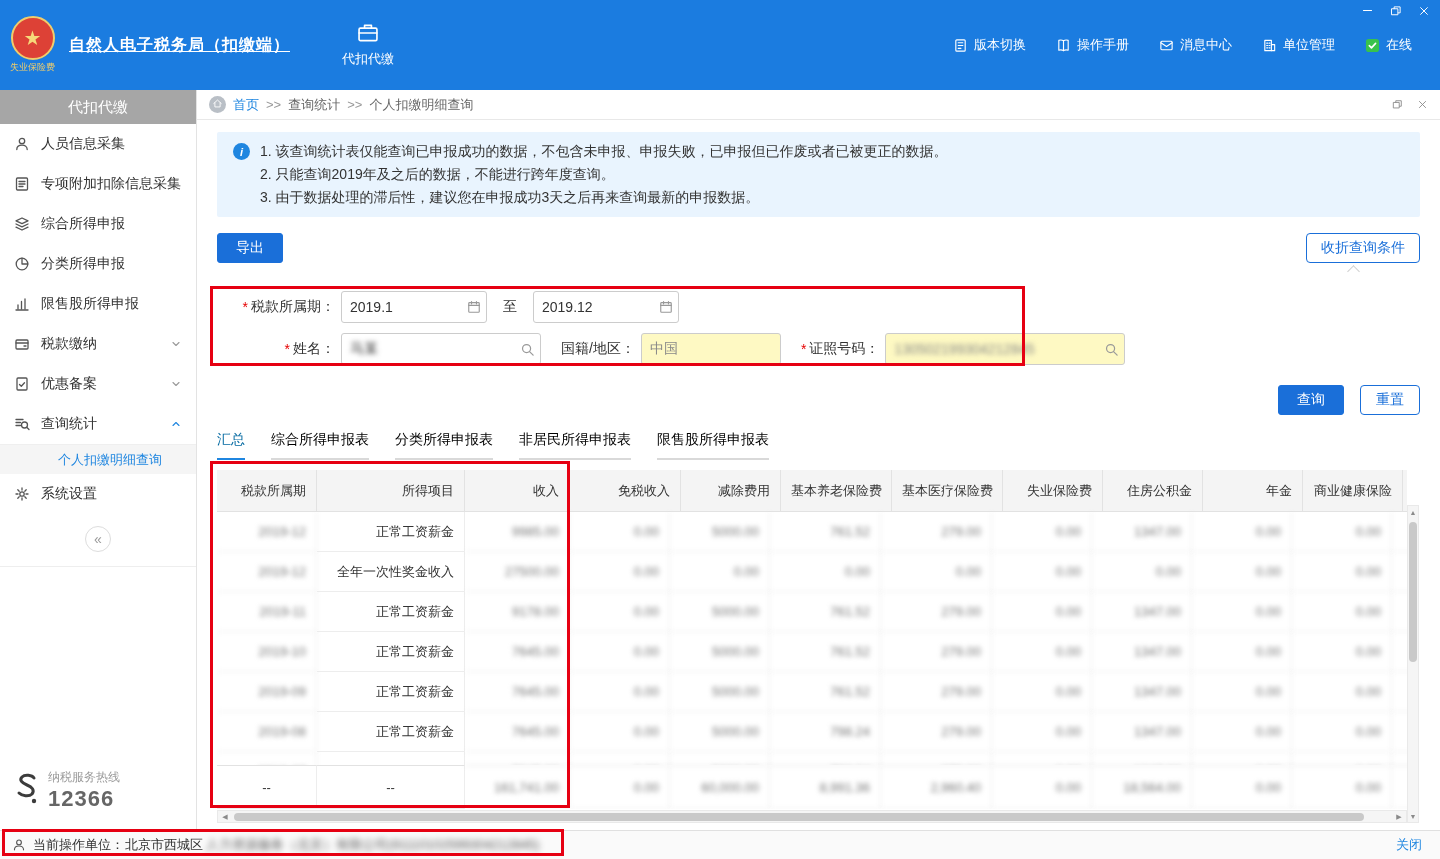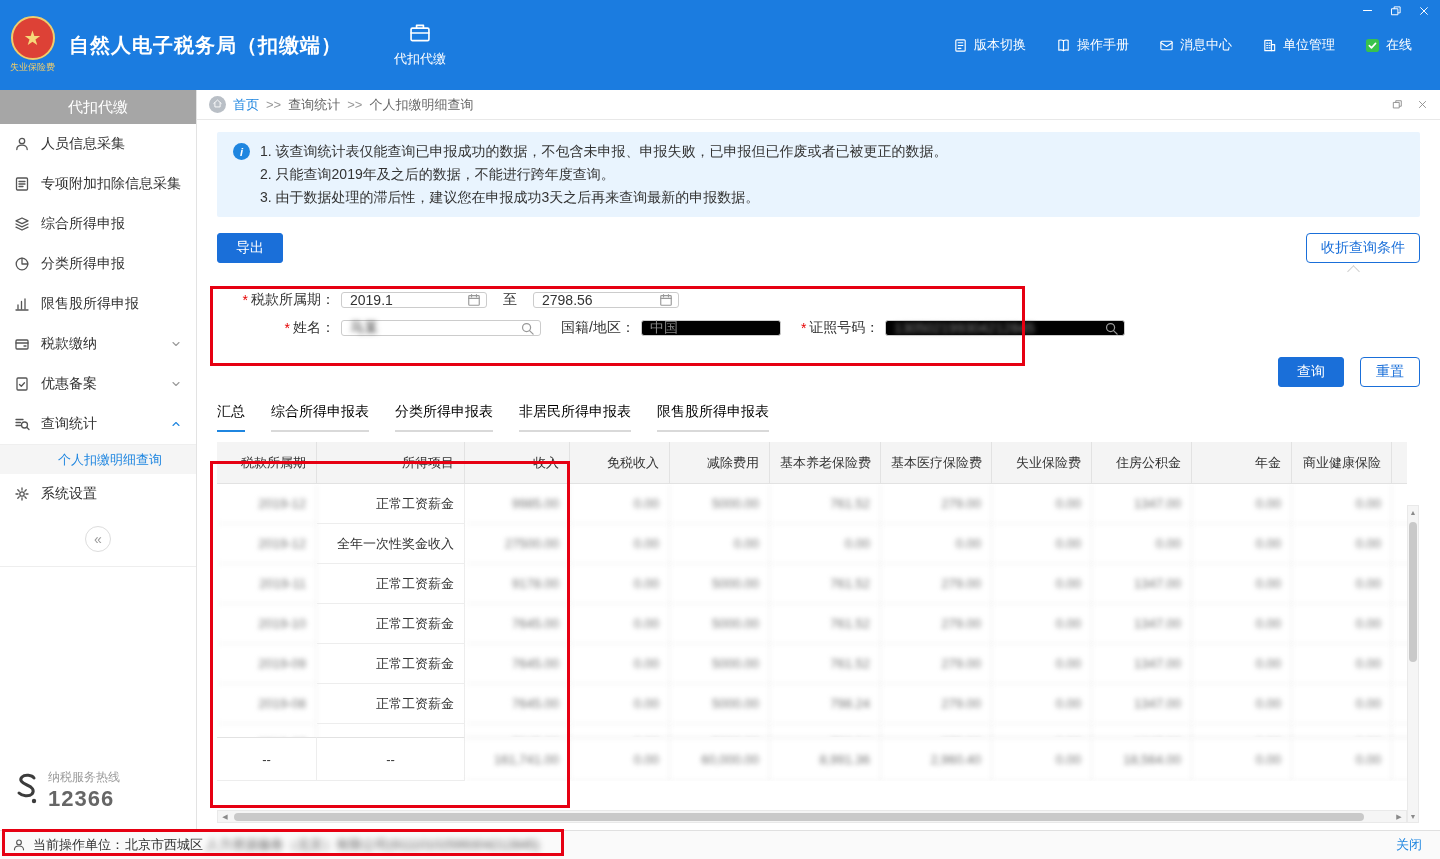--- a/index.html
+++ b/index.html
@@ -4,21 +4,21 @@
 <style>
   *{margin:0;padding:0;box-sizing:border-box;font-family:"Liberation Sans","DejaVu Sans",sans-serif;}
   html,body{width:1440px;height:859px;overflow:hidden;background:#fff;color:#333;font-size:14px;}
   body{position:relative;}
 
   
   .titlebar{height:90px;background:#1b7ce0;display:flex;align-items:center;color:#fff;position:relative;}
   .emblem{margin:0 10px 0 10px;display:flex;flex-direction:column;align-items:center;}
   .emblem-circle{width:44px;height:44px;border-radius:50%;background:#dd4136;border:2px solid #f0cd6b;color:#f6d879;display:flex;align-items:center;justify-content:center;font-size:20px;line-height:1;}
   .emblem-cap{font-size:9px;color:#f0cd6b;margin-top:1px;white-space:nowrap;}
-  .app-title{font-size:20px;font-weight:bold;letter-spacing:1px;margin-left:4px;}
+  .app-title{font-size:16px;font-weight:bold;letter-spacing:1px;margin-left:4px;text-decoration:underline;}
   .main-tab{margin-left:52px;display:flex;flex-direction:column;align-items:center;gap:3px;font-size:13px;cursor:pointer;}
   .tb-nav{margin-left:auto;display:flex;align-items:center;gap:30px;margin-right:28px;font-size:13px;}
   .tnav{display:flex;align-items:center;gap:6px;cursor:pointer;}
   .tnav-ic{display:flex;align-items:center;}
   .win-controls{position:absolute;top:4px;right:10px;display:flex;gap:16px;align-items:center;}
   .win-controls .js-ic{display:flex;cursor:pointer;}
 
   
   .layout{display:flex;height:740px;}
   .sidebar{width:197px;flex:none;border-right:1px solid #e3e3e3;background:#fff;position:relative;}
@@ -58,35 +58,35 @@
   .btn-primary{background:#1a6fd9;color:#fff;border:1px solid #1a6fd9;padding:0 18px;}
   .btn-outline{background:#fff;color:#1a6fd9;border:1px solid #1a6fd9;padding:0 14px;border-radius:4px;}
   .filter-caret{position:absolute;right:62px;top:34px;width:9px;height:9px;background:#fff;border-left:1px solid #cfcfcf;border-top:1px solid #cfcfcf;transform:rotate(45deg);}
 
   .filters{margin-top:28px;display:flex;flex-direction:column;gap:10px;}
   .frow{display:flex;align-items:center;}
   .flabel{display:inline-flex;justify-content:flex-end;align-items:center;font-size:14px;color:#333;margin-right:6px;white-space:nowrap;}
   .w118{width:118px;}
   .ml20{margin-left:20px;}
   .star{color:#e60000;font-style:normal;margin-right:3px;}
-  .inputbox{height:16px;border:1px solid #ccc;border-radius:3px;background:#fff;display:inline-flex;align-items:center;padding:0 24px 0 8px;position:relative;font-size:14px;color:#333;flex:none;}
+  .inputbox{height:32px;border:1px solid #ccc;border-radius:3px;background:#fff;display:inline-flex;align-items:center;padding:0 24px 0 8px;position:relative;font-size:14px;color:#333;flex:none;}
   .inputbox .val{white-space:nowrap;overflow:hidden;}
   .inputbox .inp-ic{position:absolute;right:5px;color:#999;display:flex;cursor:pointer;}
-  .inputbox.gray{background:#000000;color:#888;}
+  .inputbox.gray{background:#fef9c3;color:#888;}
   .w146{width:146px;}.w200{width:200px;}.w140{width:140px;}.w240{width:240px;}
   .to-label{margin:0 16px;}
   .blur{filter:blur(2.6px);}
   .blur3{filter:blur(3px);}
 
   .actions{display:flex;justify-content:flex-end;gap:16px;margin-top:20px;}
   .actions .btn{min-width:60px;}
 
   .tabs{display:flex;gap:26px;margin-top:16px;font-size:14px;}
   .tab{padding-bottom:9px;border-bottom:2px solid #d9d9d9;cursor:pointer;color:#000000;}
-  .tab.active{color:#000000;border-color:#1f86e0;}
+  .tab.active{color:#0369a1;border-color:#1f86e0;}
 
   .table-wrap{margin-top:10px;width:1190px;overflow:hidden;}
   .trow{display:flex;width:max-content;}
   .tc{height:40px;line-height:40px;padding:0 10px;border-bottom:1px solid #ededed;border-right:1px solid #ededed;flex:none;font-size:13px;white-space:nowrap;overflow:hidden;color:#333;}
   .tc.blurred{filter:blur(2.8px);color:#777;}
   .th{height:42px;line-height:42px;background:#f4f4f4;border-bottom:1px solid #e2e2e2;border-right:1px solid #e2e2e2;color:#333;}
   .c-right{text-align:right;}
   .c-center{text-align:center;}
   .c-left{text-align:right;}
   .trow.clip{height:13px;overflow:hidden;}
@@ -370,21 +370,21 @@
               <span class="val">2019.1</span>
               <span class="inp-ic js-ic">
                   <svg viewBox="0 0 16 16" width="14" height="14" fill="none" stroke="currentColor" stroke-width="1.3" stroke-linecap="round" stroke-linejoin="round">
                     <rect x="2" y="3" width="12" height="11" rx="1"></rect>
                     <path d="M2 6.2h12M5.2 1.8v2.6M10.8 1.8v2.6"></path>
                   </svg>
                 </span>
             </span>
             <span class="to-label">至</span>
             <span class="inputbox w146">
-              <span class="val">2798.56</span>
+              <span class="val">2019.12</span>
               <span class="inp-ic js-ic">
                   <svg viewBox="0 0 16 16" width="14" height="14" fill="none" stroke="currentColor" stroke-width="1.3" stroke-linecap="round" stroke-linejoin="round">
                     <rect x="2" y="3" width="12" height="11" rx="1"></rect>
                     <path d="M2 6.2h12M5.2 1.8v2.6M10.8 1.8v2.6"></path>
                   </svg>
                 </span>
             </span>
           </div>
           <div class="frow">
             <span class="flabel w118">
@@ -433,21 +433,21 @@
             <div class="tab">分类所得申报表</div>
             <div class="tab">非居民所得申报表</div>
             <div class="tab">限售股所得申报表</div>
           </div>
 
         <div class="table-wrap">
           <div class="trow" id="thead">
               <div class="tc c-left th" style="width: 100px;">税款所属期</div>
               <div class="tc c-left th" style="width: 148px;">所得项目</div>
               <div class="tc c-right th" style="width: 105px;">收入</div>
-              <div class="tc c-right th" style="width: 100px;">免税收入</div>
+              <div class="tc c-right th" style="width: 111px;">免税收入</div>
               <div class="tc c-right th" style="width: 100px;">减除费用</div>
               <div class="tc c-right th" style="width: 111px;">基本养老保险费</div>
               <div class="tc c-right th" style="width: 111px;">基本医疗保险费</div>
               <div class="tc c-right th" style="width: 100px;">失业保险费</div>
               <div class="tc c-right th" style="width: 100px;">住房公积金</div>
               <div class="tc c-right th" style="width: 100px;">年金</div>
               <div class="tc c-right th" style="width: 100px;">商业健康保险</div>
               <div class="tc c-right th" style="width: 110px;">税延养老保险</div>
             </div>
           <div id="tbody">

